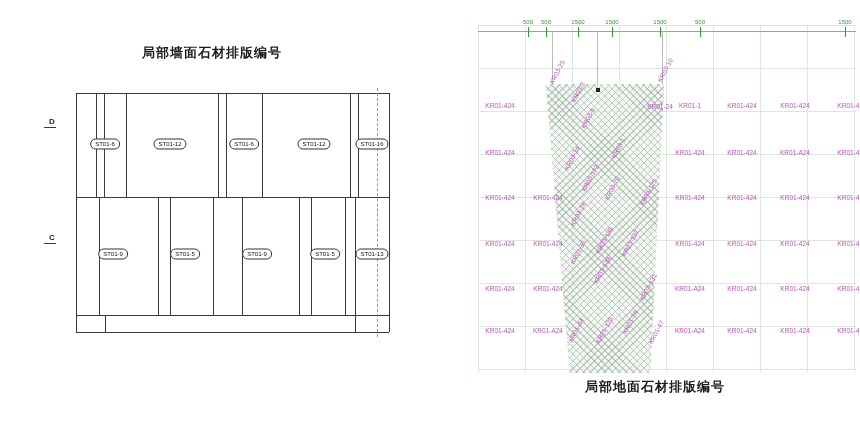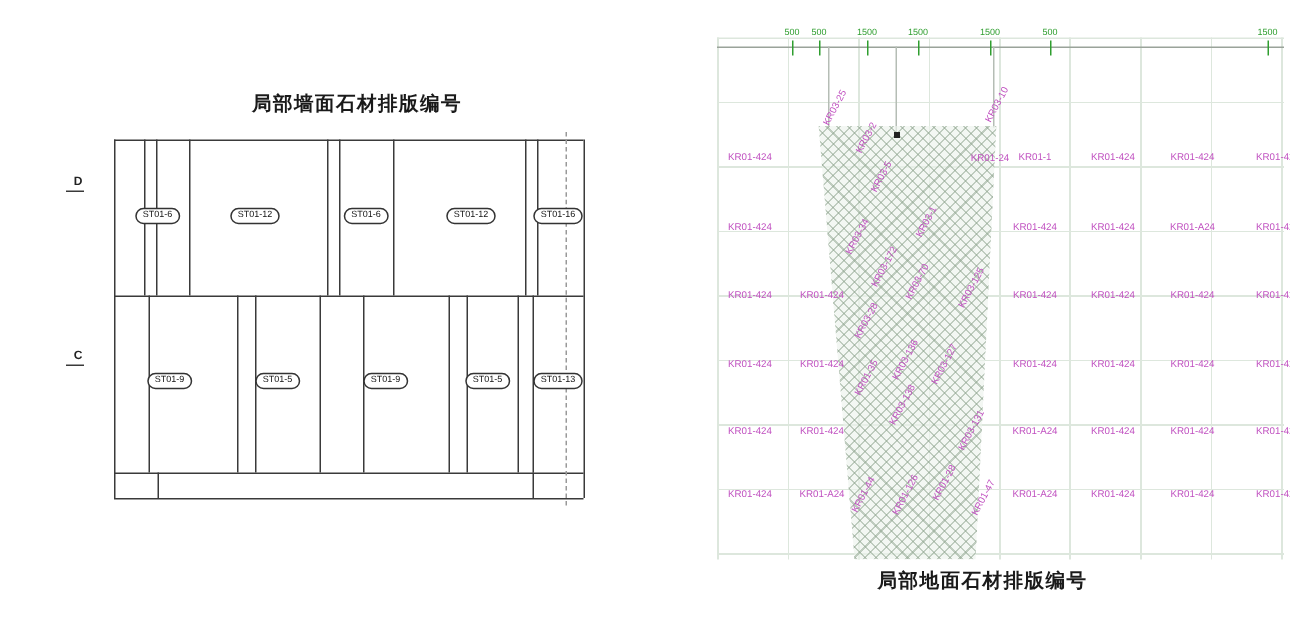--- a/index.html
+++ b/index.html
@@ -36,21 +36,21 @@
       repeating-linear-gradient(-45deg,rgba(140,162,140,.5) 0 1px,transparent 1px 5px);
     clip-path:polygon(3% 0,97% 0,86% 100%,22% 100%);}
   .dot{position:absolute;left:596px;top:88px;width:4px;height:4px;background:#222;z-index:6;}
 </style>
 </head>
 <body>
 
 <div class="stage">
 
   <div>
-    <div class="title" style="left:88px;top:44px;width:300px;margin-top:16px;">局部墙面石材排版编号</div>
+    <div class="title" style="left:62px;top:44px;width:300px;">局部墙面石材排版编号</div>
     <div class="drawing">
         <div class="hl" style="left: 76px; top: 93px; width: 313px;"></div>
         <div class="hl" style="left: 76px; top: 197px; width: 313px;"></div>
         <div class="hl" style="left: 76px; top: 315px; width: 313px;"></div>
         <div class="hl" style="left: 76px; top: 332px; width: 313px;"></div>
         <div class="hl" style="left: 44px; top: 127px; width: 12px;"></div>
         <div class="hl" style="left: 44px; top: 243px; width: 12px;"></div>
         <div class="vl" style="left: 76px; top: 93px; height: 239px;"></div>
         <div class="vl" style="left: 389px; top: 93px; height: 239px;"></div>
         <div class="vl" style="left: 96px; top: 93px; height: 104px;"></div>

